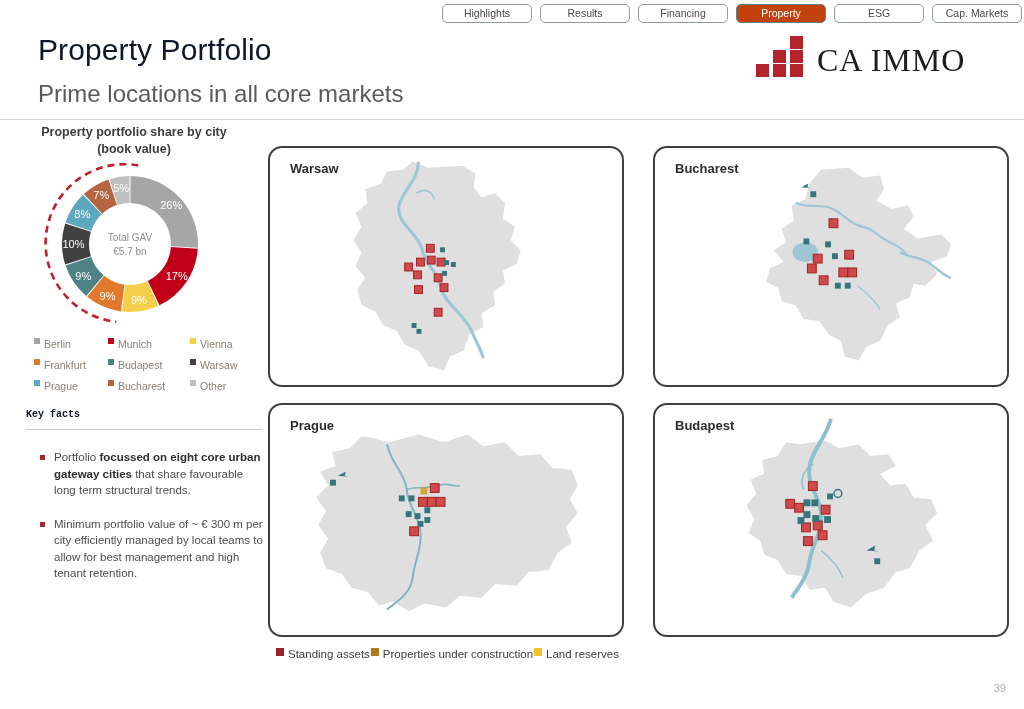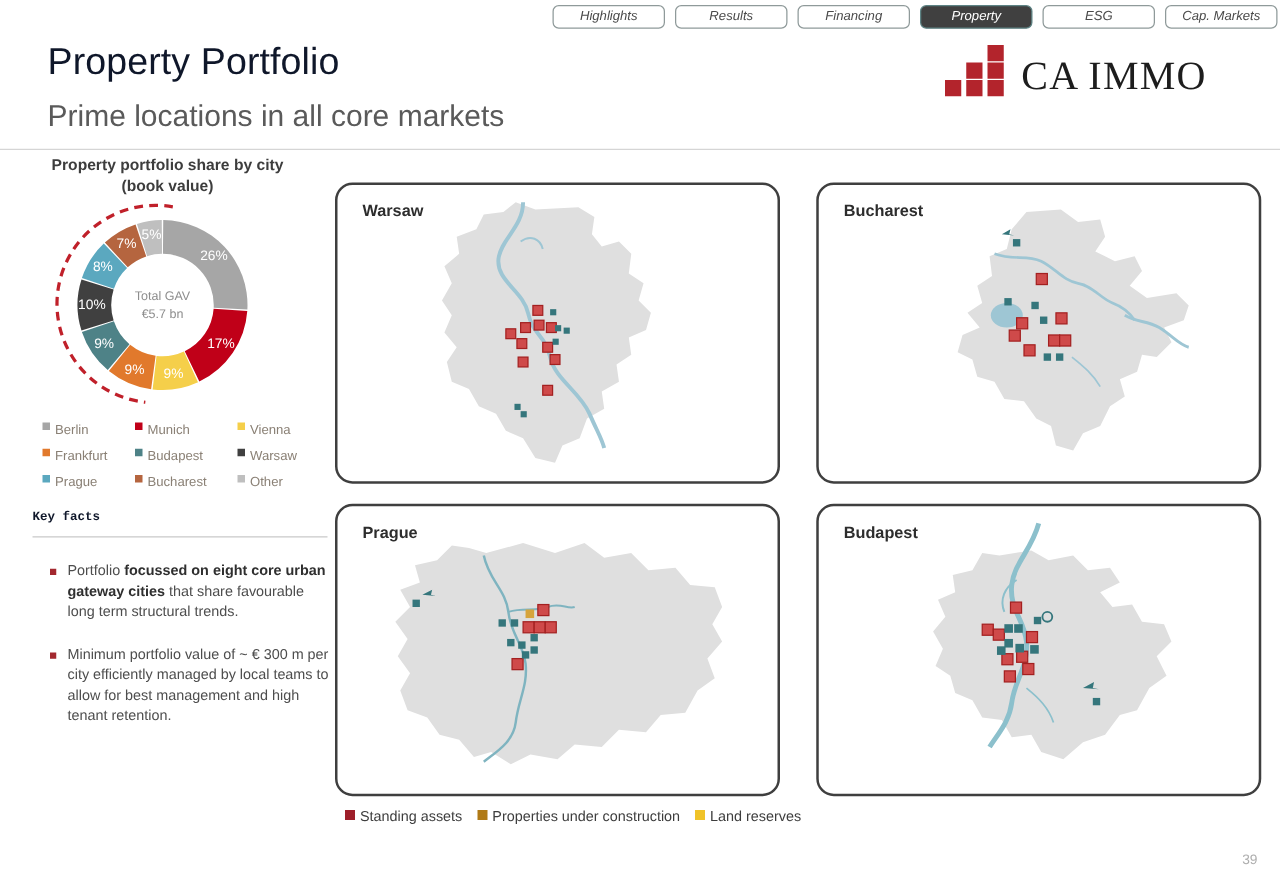--- a/index.html
+++ b/index.html
@@ -7,21 +7,21 @@
     width: 1024px; height: 709px;
     background: #ffffff;
     font-family: "Liberation Sans", sans-serif;
     overflow: hidden;
   }
   .page { position: relative; width: 1024px; height: 709px; background:#fff; }
 
   
   .tabbar {
     position: absolute; left: 442px; top: 4px;
-    display: flex; gap: 8px; align-items: center; font-style: italic;
+    display: flex; gap: 8px; align-items: center;
   }
   .tab {
     height: 19px; min-width: 90px; padding: 0 10px;
     border: 1px solid #8f9a9a; border-radius: 5px;
     background: #ffffff; color: #4a4a4a;
     font-size: 10.5px; line-height: 17px; text-align: center;
     white-space: nowrap;
   }
   .tab.active { background: #5d8384; border-color:#5d8384; color:#ffffff; }
 
@@ -81,36 +81,36 @@
   .map-svg { position:absolute; left:0; top:0; width:100%; height:100%; }
 
   #card-warsaw    { left:268px; top:146px; width:356px; height:241px; }
   #card-bucharest { left:653px; top:146px; width:356px; height:241px; }
   #card-prague    { left:268px; top:403px; width:356px; height:234px; }
   #card-budapest  { left:653px; top:403px; width:356px; height:234px; }
 
   
   .bot-legend { position:absolute; left:276px; top:648px; display:flex; gap:0; font-size:11.5px; color:#3d3d3d; }
   .bot-legend .lg { width:auto; }
-  .bot-legend .lg + .lg { margin-left:12px; }
+  .bot-legend .lg + .lg { margin-left:1px; }
   .bl1 { width:168px; } .bl2 { width:200px; }
   .bot-legend .sw { width:8px; height:8px; }
 
   .pagenum { position:absolute; right:18px; top:682px; font-size:11px; color:#aeaeae; }
 </style>
 </head>
 <body>
 
 <div class="page">
 
   <div class="tabbar">
     <div class="tab">Highlights</div>
     <div class="tab">Results</div>
     <div class="tab">Financing</div>
-    <div class="tab active" style="background: #404040; border-color: rgb(93, 131, 132);">Property</div>
+    <div class="tab active" style="background: #c2410c; border-color: rgb(93, 131, 132);">Property</div>
     <div class="tab">ESG</div>
     <div class="tab">Cap. Markets</div>
   </div>
 
   <div class="title" style="color: #0f172a;">Property Portfolio</div>
   <div class="subtitle">Prime locations in all core markets</div>
 
   <div class="logo">
     <div class="logo-mark">
       <i style="left: 0px; top: 28px; width: 13px; height: 13px; background: rgb(179, 36, 44);"></i>

